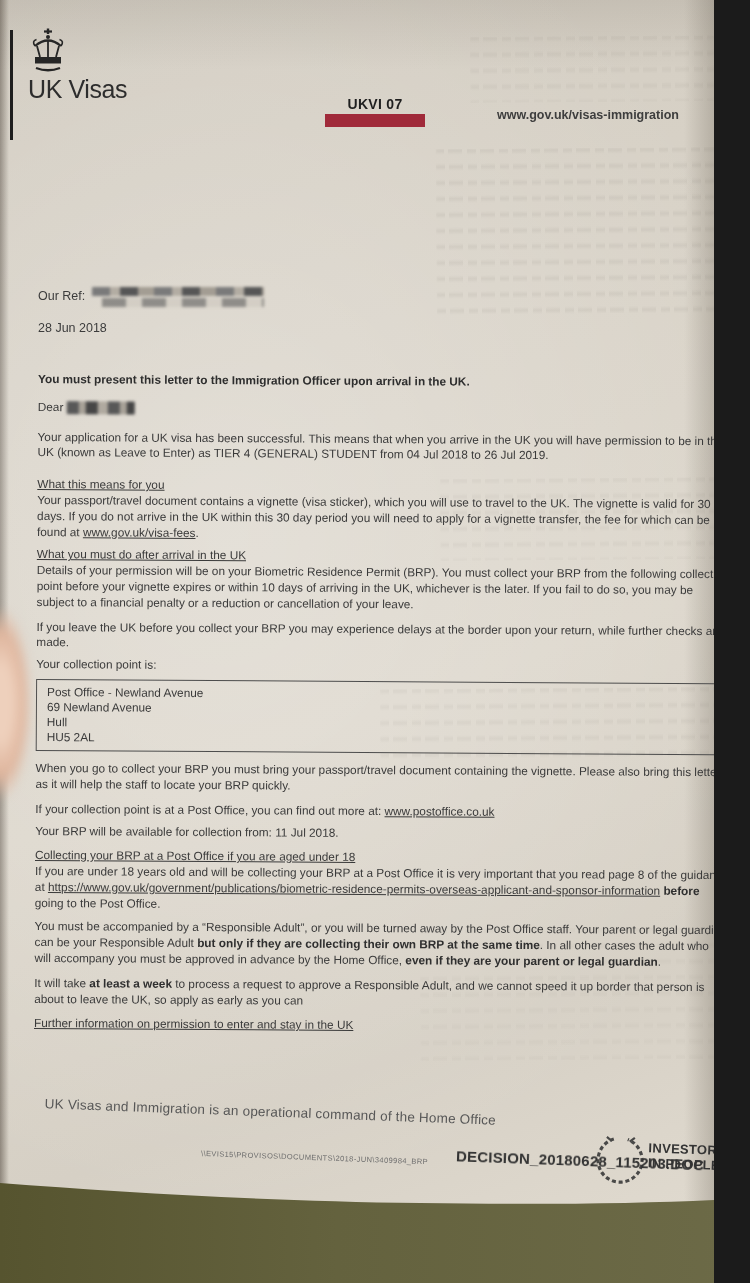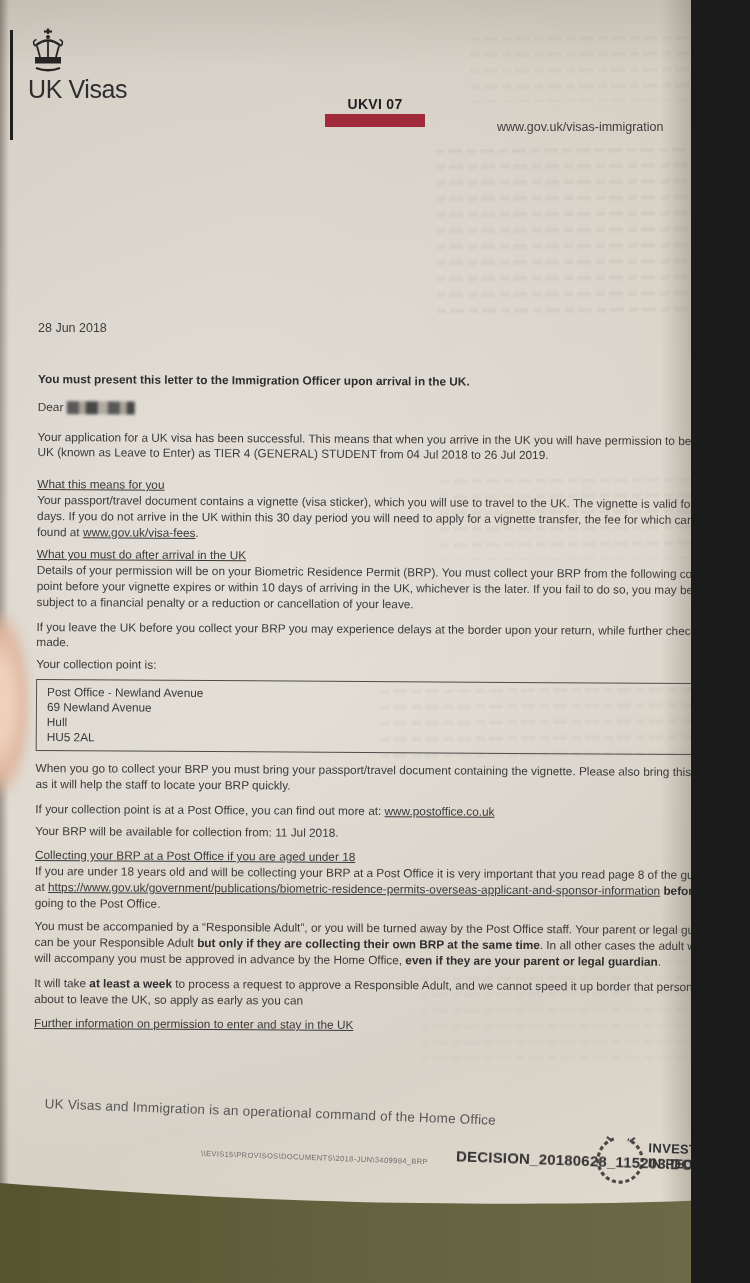--- a/index.html
+++ b/index.html
@@ -1,33 +1,32 @@
 <!DOCTYPE html>
 <html><head>
 <meta charset="utf-8">
 <style>
   html,body{margin:0;padding:0;background:#1b1b1b;}
   #photo{
-    position:relative;width:651px;height:1283px;overflow:hidden;
+    position:relative;width:714px;height:1283px;overflow:hidden;
     font-family:"Liberation Sans",sans-serif;color:#3a3a3a;
     background:
       radial-gradient(130% 85% at 32% 42%, rgba(255,255,255,.28), rgba(255,255,255,0) 62%),
       linear-gradient(90deg, rgba(55,45,35,.45) 0px, rgba(55,45,35,0) 9px),
       linear-gradient(270deg, rgba(95,87,74,.28) 0px, rgba(95,87,74,0) 30px),
       linear-gradient(180deg, rgba(85,76,64,.12) 0px, rgba(85,76,64,0) 70px),
       linear-gradient(160deg,#d2ccc1,#d8d2c7 30%,#dcd6cb 55%,#d6d0c5 78%,#e2dcd1);
-    padding-left: 40px;
   }
   
   .logo-bar{position:absolute;left:10px;top:30px;width:3px;height:110px;background:#1e1e1e;}
   .crown{position:absolute;left:30px;top:28px;filter:blur(.3px);}
   .logo-text{position:absolute;left:28px;top:74px;font-size:25px;line-height:31px;color:#2d2d2d;letter-spacing:-.4px;}
   .form-code{position:absolute;left:325px;top:96px;width:100px;text-align:center;font-size:14px;font-weight:bold;color:#1f1f1f;letter-spacing:.3px;}
   .red-bar{position:absolute;left:325px;top:114px;width:100px;height:13px;}
-  .website{position:absolute;left:497px;top:108px;font-size:12.5px;font-weight:normal;color:#3e3e3e;margin-top:12px;}
+  .website{position:absolute;left:497px;top:108px;font-size:12.5px;font-weight:bold;color:#3e3e3e;}
   
   .meta{position:absolute;left:38px;top:228px;font-size:12.5px;line-height:15.5px;color:#3c3c3c;}
   .ourref{position:absolute;left:38px;top:287px;font-size:12.5px;color:#3c3c3c;}
   .letter-date{position:absolute;left:38px;top:321px;font-size:12.5px;color:#3c3c3c;}
   .redact{display:inline-block;vertical-align:middle;filter:blur(1.4px);border-radius:1px;}
   .redact-name{width:74px;height:11px;margin-left:7px;background:repeating-linear-gradient(90deg,#4c4c4c 0 3px,rgba(190,184,174,.25) 3px 8px,#5c5c5c 8px 11px,rgba(190,184,174,.15) 11px 16px);}
   .redact-dob{width:132px;height:12px;margin-left:7px;background:repeating-linear-gradient(90deg,#6e6e6e 0 13px,#b6b0a6 13px 21px,#4f4f4f 21px 33px,#aaa49a 33px 46px);}
   .redact-ref{width:172px;height:20px;margin-left:7px;background:
       repeating-linear-gradient(90deg,#7a7a7a 0 18px,#b3ada3 18px 28px,#565656 28px 46px,#a39d93 46px 62px),
       repeating-linear-gradient(90deg,rgba(90,90,90,.6) 0 24px,rgba(200,195,185,.5) 24px 40px);
@@ -98,20 +97,21 @@
       </g>
     </svg>
   </div>
   <div class="logo-text">
     <div>UK Visas</div>
   </div>
   <div class="form-code">UKVI 07</div>
   <div class="red-bar" style="background: rgb(160, 42, 58);"></div>
   <div class="website">www.gov.uk/visas-immigration</div>
 
+  <div class="ourref"><span>Our Ref:</span><span class="redact redact-ref"></span></div>
   <div class="letter-date">28 Jun 2018</div>
 
   <div class="body-col">
     <p class="notice">You must present this letter to the Immigration Officer upon arrival in the UK.</p>
 
     <p class="dear"><span>Dear</span><span class="redact redact-dear"></span></p>
 
     <p class="p-intro">Your application for a UK visa has been successful. This means that when you arrive in the UK you will have permission to be in the UK (known as Leave to Enter) as TIER 4 (GENERAL) STUDENT from 04 Jul 2018 to 26 Jul 2019.</p>
 
     <p class="h-u">What this means for you</p>

